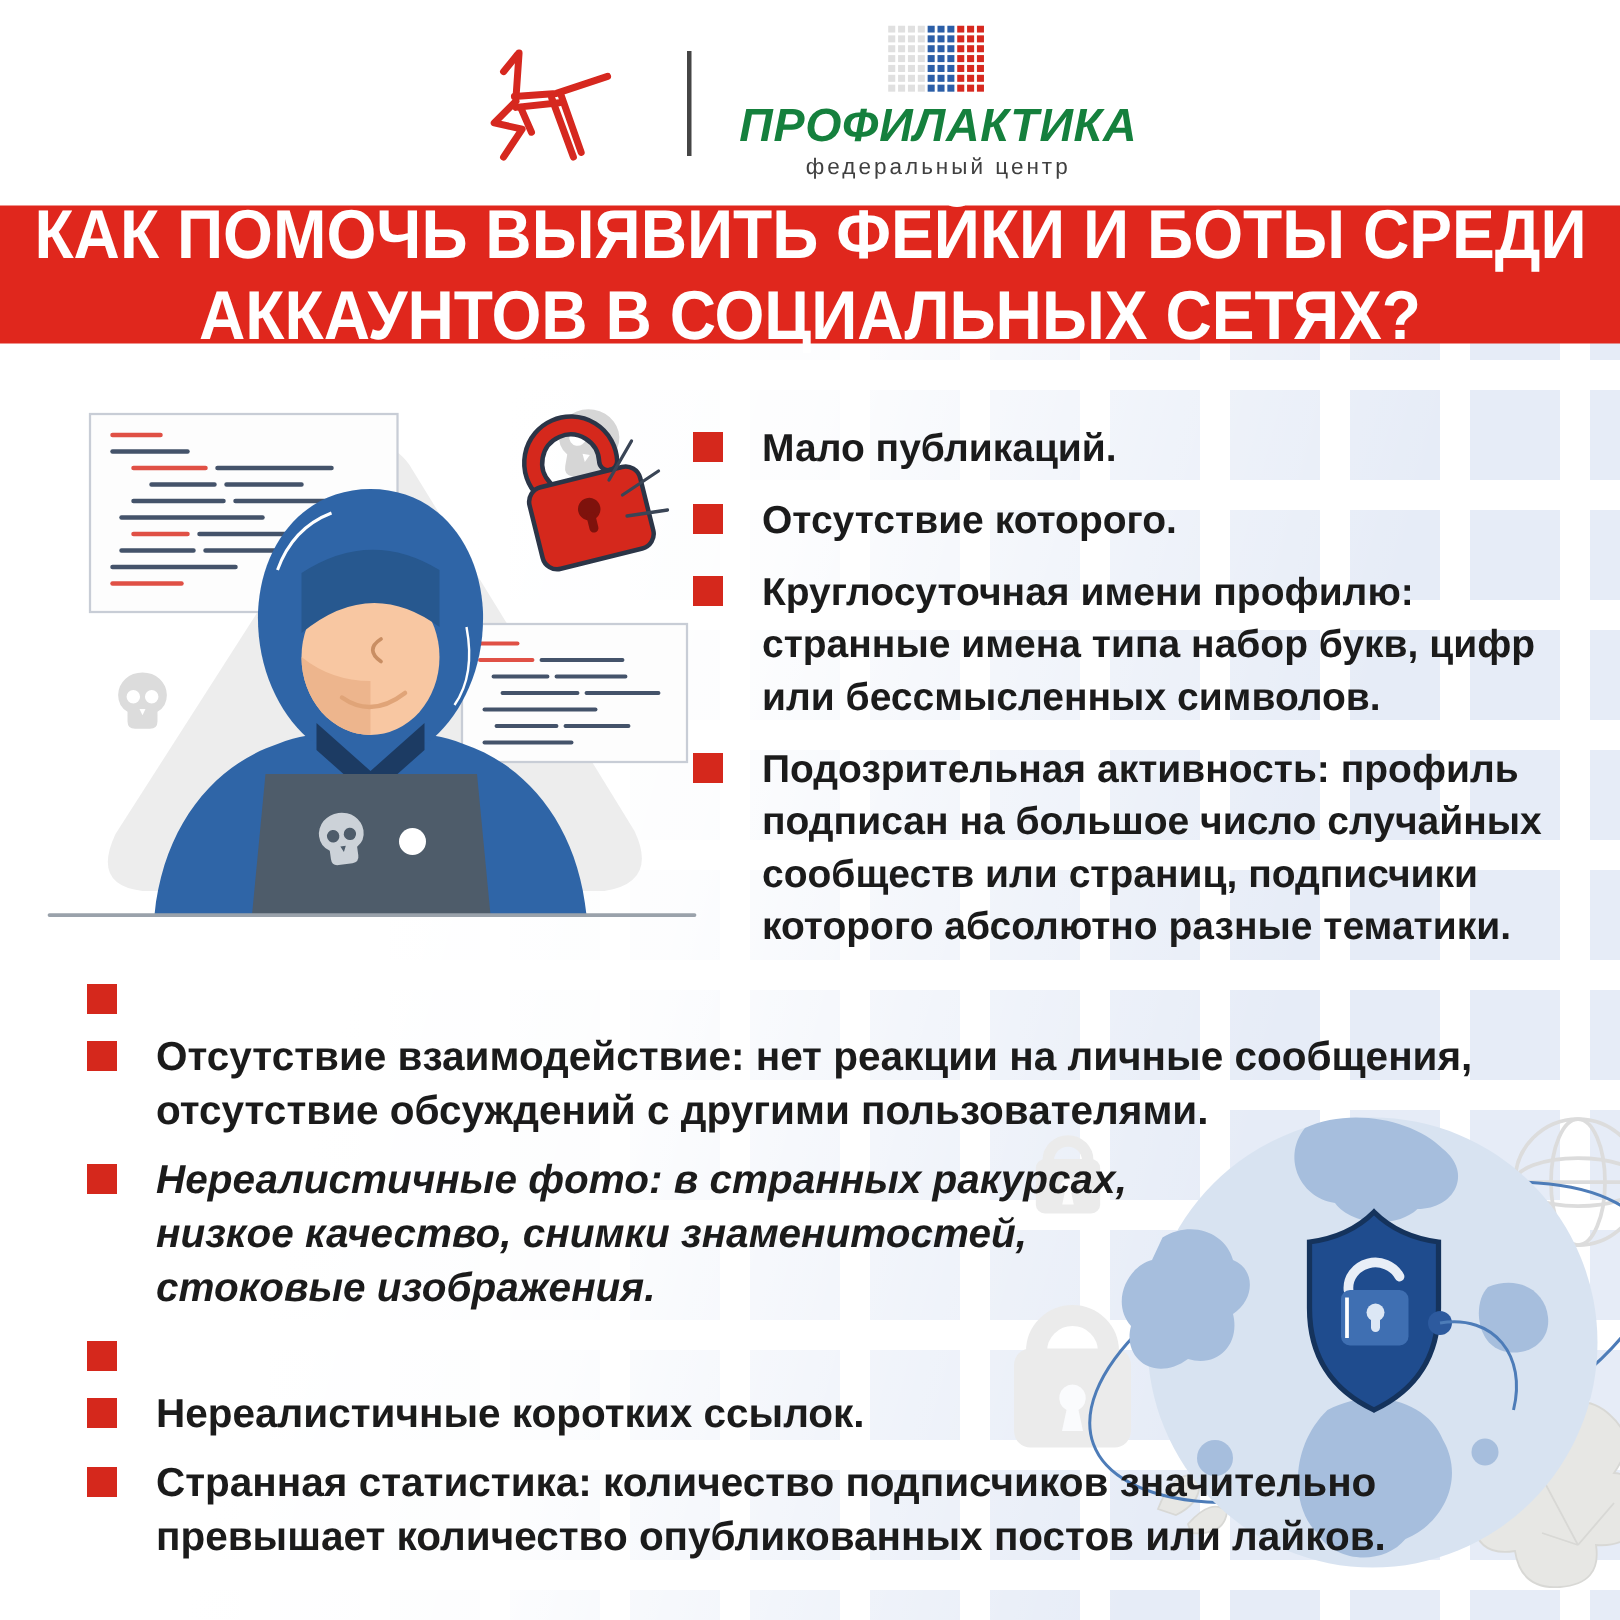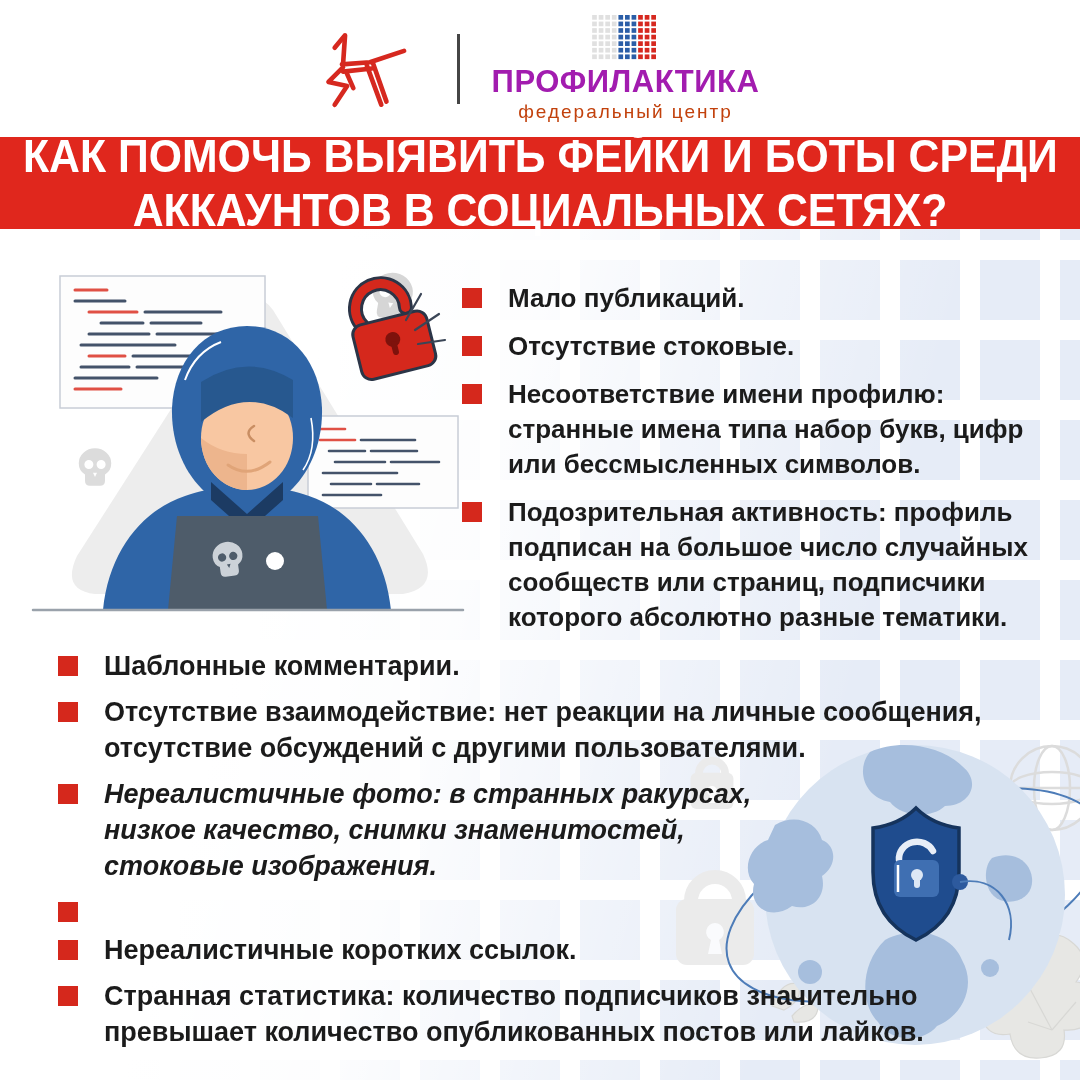--- a/index.html
+++ b/index.html
@@ -7,22 +7,22 @@
           font-family:"Liberation Sans",sans-serif;color:#1b1b1b;}
   .bg-pattern{position:absolute;inset:0;z-index:0;}
   .bg-fade{position:absolute;inset:0;z-index:1;pointer-events:none;
     background:linear-gradient(105deg,#fff 0%,#fff 30%,rgba(255,255,255,.9) 45%,
                rgba(255,255,255,.45) 60%,rgba(255,255,255,0) 76%);}
   
   .header{position:absolute;top:0;left:0;width:100%;height:137px;background:#fff;z-index:3;
           display:flex;align-items:center;justify-content:center;gap:32px;}
   .divider{width:3px;height:70px;background:#454545;}
   .brand{display:flex;flex-direction:column;align-items:center;}
-  .brand-name{font-size:31px;font-weight:bold;color:#a21caf;letter-spacing:.5px;margin-top:3px;}
-  .brand-sub{font-size:19px;color:#c2410c;letter-spacing:2px;margin-top:1px;}
+  .brand-name{font-size:31px;font-weight:bold;color:#15803d;letter-spacing:.5px;margin-top:3px;font-style:italic;}
+  .brand-sub{font-size:15px;color:#404040;letter-spacing:2px;margin-top:1px;}
   
   .banner{position:absolute;top:137px;left:0;width:100%;height:92px;background:#e0271d;z-index:3;
           display:flex;flex-direction:column;align-items:center;justify-content:center;}
   .banner-line{display:inline-block;white-space:nowrap;transform:scaleX(.93);
                color:#fff;font-weight:bold;font-size:46px;line-height:54px;}
   
   .hacker{position:absolute;left:25px;top:258px;z-index:2;}
   .globe{position:absolute;left:660px;top:710px;z-index:2;}
   
   .list{position:absolute;z-index:3;display:flex;flex-direction:column;}
@@ -235,25 +235,25 @@
     <line x1="8" y1="352" x2="438" y2="352" stroke="#9aa2ab" stroke-width="2.5" stroke-linecap="round"></line>
   </svg>
 
   <div class="list list-top">
     <div class="item">
       <span class="bullet"></span>
       <span>Мало публикаций.</span>
     </div>
     <div class="item">
       <span class="bullet"></span>
-      <span>Отсутствие стоковые.</span>
-    </div>
-    <div class="item">
-      <span class="bullet"></span>
-      <span>Несоответствие имени профилю: странные имена типа набор букв, цифр или бессмысленных символов.</span>
+      <span>Отсутствие которого.</span>
+    </div>
+    <div class="item">
+      <span class="bullet"></span>
+      <span>Круглосуточная имени профилю: странные имена типа набор букв, цифр или бессмысленных символов.</span>
     </div>
     <div class="item">
       <span class="bullet"></span>
       <span>Подозрительная активность: профиль подписан на большое число случайных сообществ или страниц, подписчики которого абсолютно разные тематики.</span>
     </div>
   </div>
 
   <svg class="globe" width="420" height="370" viewBox="0 0 420 370">
 
     <g transform="translate(392,78)" fill="none" stroke="#dcdcdc" stroke-width="2.5">
@@ -300,21 +300,20 @@
       <circle cx="257" cy="165" r="6" fill="#dce7f5"></circle>
       <rect x="254" y="167" width="6" height="11" rx="3" fill="#dce7f5"></rect>
     </g>
     <circle cx="300" cy="172" r="8" fill="#2d5a9e"></circle>
     <path d="M300,172 C336,166 358,194 349,230" fill="none" stroke="#4d7cb8" stroke-width="2"></path>
   </svg>
 
   <div class="list list-bottom">
     <div class="item">
       <span class="bullet"></span>
-      <span>Шаблонные комментарии.</span>
     </div>
     <div class="item">
       <span class="bullet"></span>
       <span>Отсутствие взаимодействие: нет реакции на личные сообщения, отсутствие обсуждений с другими пользователями.</span>
     </div>
     <div class="item w700">
       <span class="bullet"></span>
       <span>Нереалистичные фото: в странных ракурсах, низкое качество, снимки знаменитостей, стоковые изображения.</span>
     </div>
     <div class="item">

